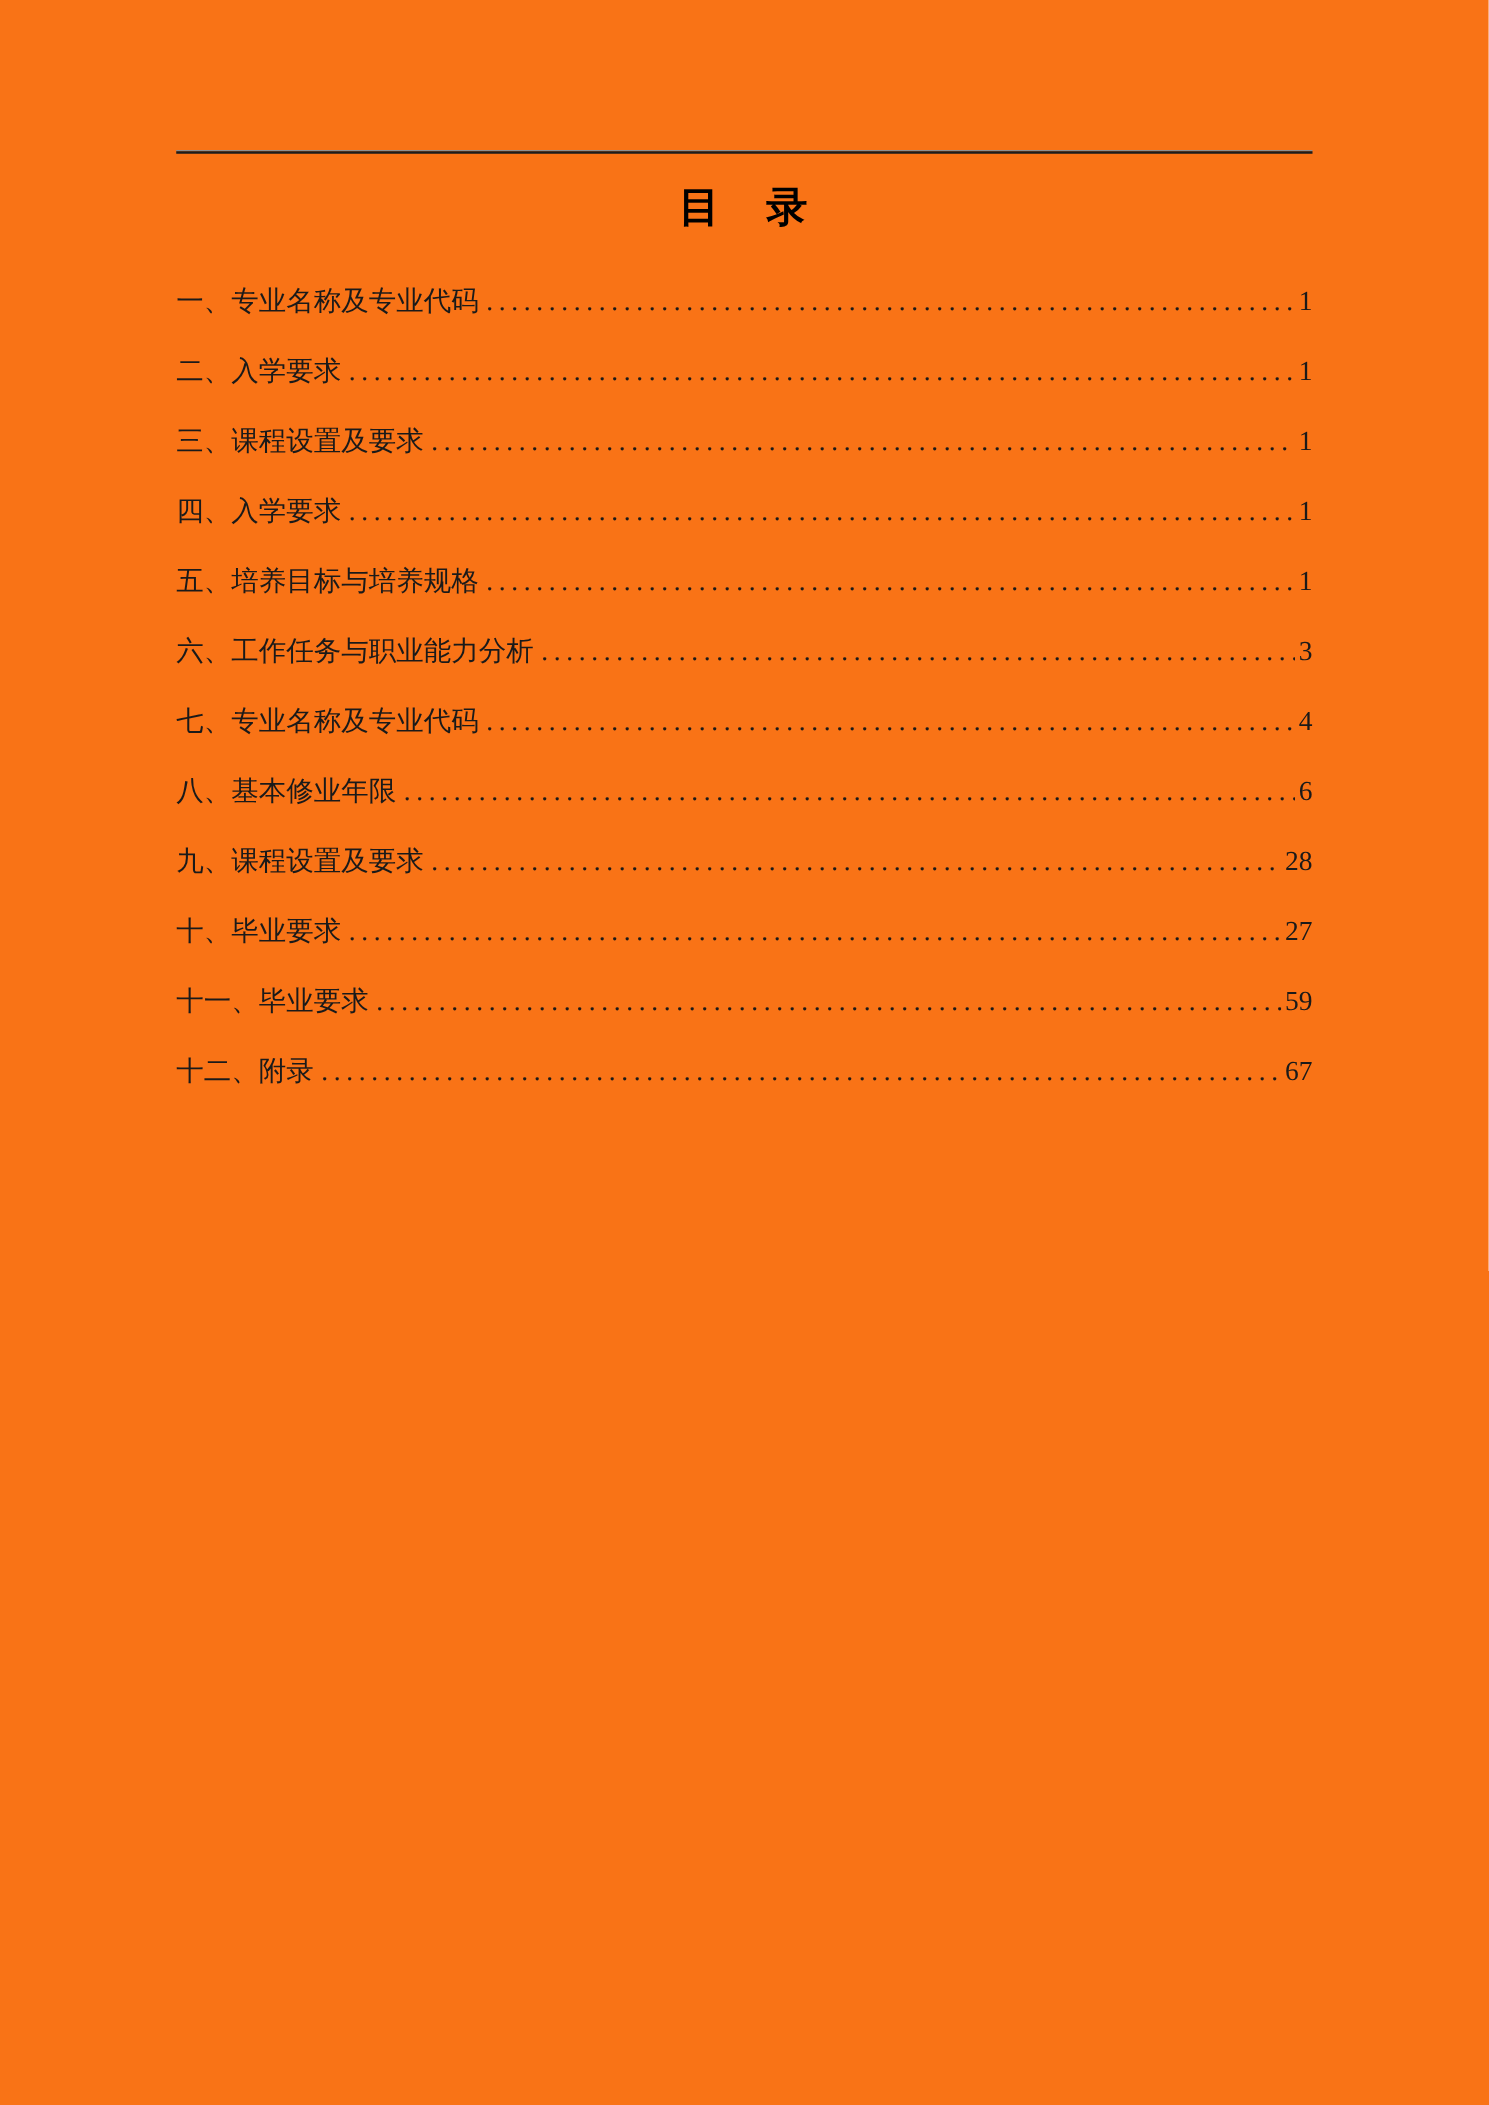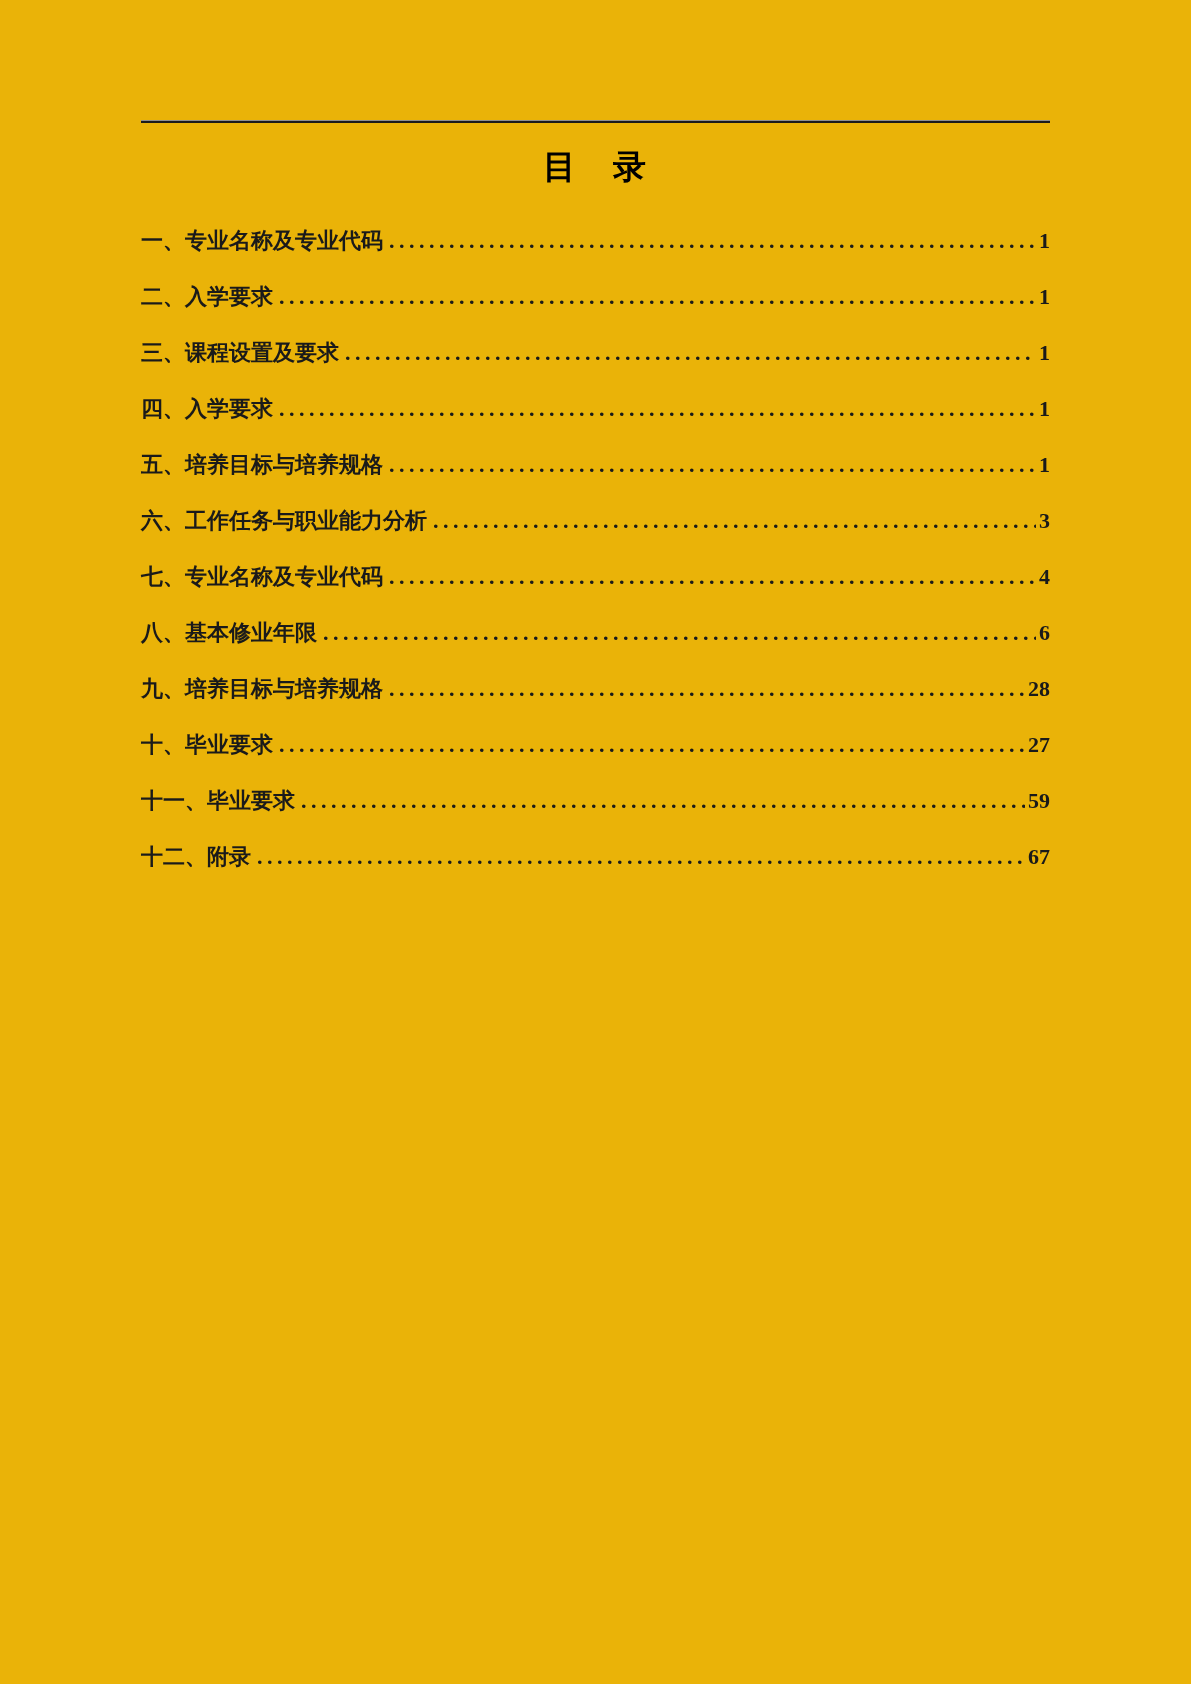--- a/index.html
+++ b/index.html
@@ -7,21 +7,21 @@
   body {
     width: 1191px;
     height: 1684px;
     position: relative;
     font-family: "Liberation Serif", "DejaVu Serif", serif;
     color: #1a1a1a;
   }
   .page {
     width: 1191px;
     height: 1684px;
-    background: #eab308;
+    background: #f97316;
     position: relative;
     overflow: hidden;
   }
   .content {
     position: absolute;
     left: 141px;
     right: 141px;
     top: 0;
   }
   .top-rule {
@@ -34,21 +34,20 @@
     margin-top: 22px;
     text-align: center;
     font-size: 33px;
     font-weight: 700;
     letter-spacing: 2px;
     color: #000000;
     line-height: 44px;
   }
   .toc {
     margin-top: 40px;
-    font-weight: bold;
   }
   .toc-row {
     display: flex;
     align-items: baseline;
     font-size: 22px;
     line-height: 23px;
     margin-bottom: 33px;
   }
   .toc-label {
     white-space: nowrap;
@@ -124,21 +123,21 @@
         <span class="page-num">4</span>
       </div>
 
       <div class="toc-row">
         <span class="toc-label">八、基本修业年限</span>
         <span class="leader">........................................................................................................................................................................................................</span>
         <span class="page-num">6</span>
       </div>
 
       <div class="toc-row">
-        <span class="toc-label">九、培养目标与培养规格</span>
+        <span class="toc-label">九、课程设置及要求</span>
         <span class="leader">........................................................................................................................................................................................................</span>
         <span class="page-num">28</span>
       </div>
 
       <div class="toc-row">
         <span class="toc-label">十、毕业要求</span>
         <span class="leader">........................................................................................................................................................................................................</span>
         <span class="page-num">27</span>
       </div>
 

